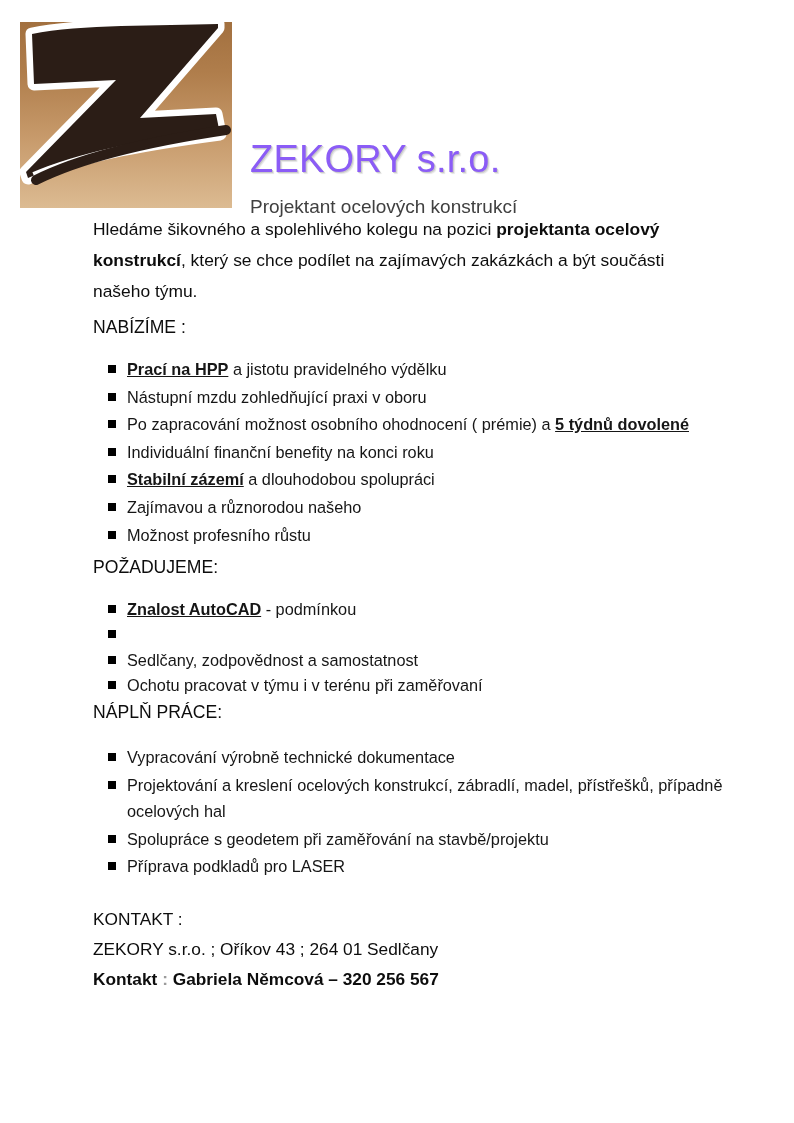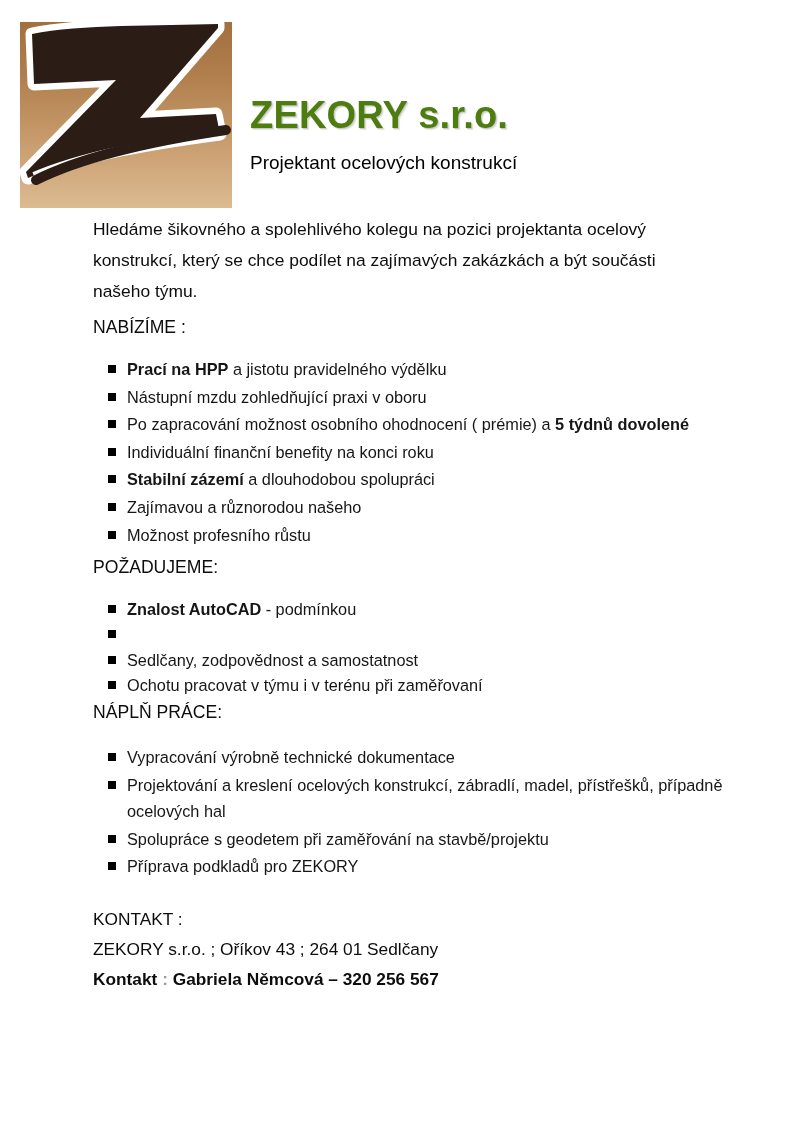--- a/index.html
+++ b/index.html
@@ -44,55 +44,56 @@
   .logo svg { display: block; width: 212px; height: 186px; }
 
   .brand-block {
     position: absolute;
     left: 250px;
     top: 96px;
     width: 540px;
   }
   .brand-title {
     font-size: 38px;
-    font-weight: bold;
+    font-weight: normal;
     line-height: 1.0;
     letter-spacing: 0.2px;
-    color: #4d7c0f;
+    color: #8b5cf6;
     text-shadow:
       1px 1px 0 #c9c9c9,
       2px 2px 1px #e4e4e4;
     white-space: nowrap;
+    margin-top: 44px;
   }
   .brand-sub {
     margin-top: 19px;
     font-size: 19px;
     font-weight: 400;
     line-height: 1.0;
-    color: #000000;
+    color: #404040;
     white-space: nowrap;
   }
 
   
   .content {
     position: absolute;
     left: 93px;
     top: 214px;
     width: 704px;
   }
 
   .intro {
     font-size: 17.4px;
     line-height: 31px;
     color: #0d0d0d;
     width: 712px;
     white-space: nowrap;
   }
   .intro .line { display: block; }
-  .intro b { font-weight: normal; }
+  .intro b { font-weight: bold; }
 
   .section-heading {
     font-size: 17.6px;
     font-weight: 400;
     color: #0d0d0d;
     line-height: 1.0;
   }
 
   ul.bullets {
     list-style: none;
@@ -107,21 +108,21 @@
     color: #161616;
   }
   ul.bullets li .marker {
     position: absolute;
     left: 15px;
     top: 9px;
     width: 8px;
     height: 8px;
     background: #000000;
   }
-  ul.bullets li b { font-weight: bold; }
+  ul.bullets li b { font-weight: bold; text-decoration: underline; }
 
   
   .blk { position: absolute; left: 0; width: 704px; }
 
   #intro-block      { top: 0px; }
   #h-nabizime       { top: 105px; }
   #ul-nabizime      { top: 142px; }
   #h-pozadujeme     { top: 345px; }
   #ul-pozadujeme    { top: 382px; }
   #h-napln          { top: 490px; }
@@ -193,21 +194,21 @@
       <li><span class="marker"></span></li>
       <li><span class="marker"></span><span>Sedlčany, zodpovědnost a samostatnost</span></li>
       <li><span class="marker"></span><span>Ochotu pracovat v týmu i v terénu při zaměřovaní</span></li>
     </ul>
 
     <div class="blk section-heading" id="h-napln">NÁPLŇ PRÁCE:</div>
     <ul class="bullets blk" id="ul-napln">
       <li><span class="marker"></span><span>Vypracování výrobně technické dokumentace</span></li>
       <li class="wrap"><span class="marker"></span><span>Projektování a kreslení ocelových konstrukcí, zábradlí, madel, přístřešků, případně ocelových hal</span></li>
       <li><span class="marker"></span><span>Spolupráce s geodetem při zaměřování na stavbě/projektu</span></li>
-      <li><span class="marker"></span><span>Příprava podkladů pro ZEKORY</span></li>
+      <li><span class="marker"></span><span>Příprava podkladů pro LASER</span></li>
     </ul>
 
     <div class="blk" id="kontakt-block">
       <div class="kontakt-line">KONTAKT :</div>
       <div class="kontakt-line">ZEKORY s.r.o. ; Oříkov 43 ; 264 01 Sedlčany</div>
       <div class="kontakt-line bold"><span>Kontakt</span>&nbsp;<span class="sep-faint">:</span>&nbsp;<span>Gabriela Němcová – 320 256 567</span></div>
     </div>
 
   </div>
 </div>

